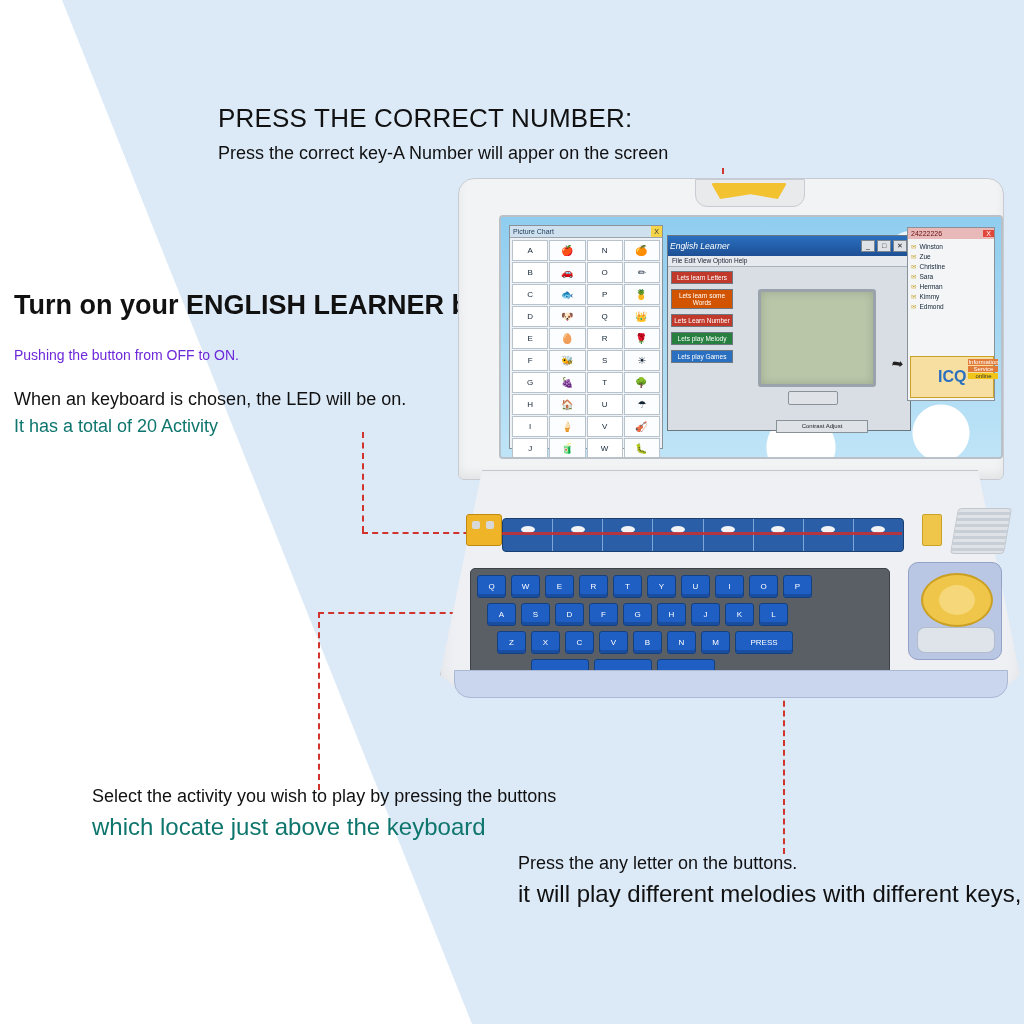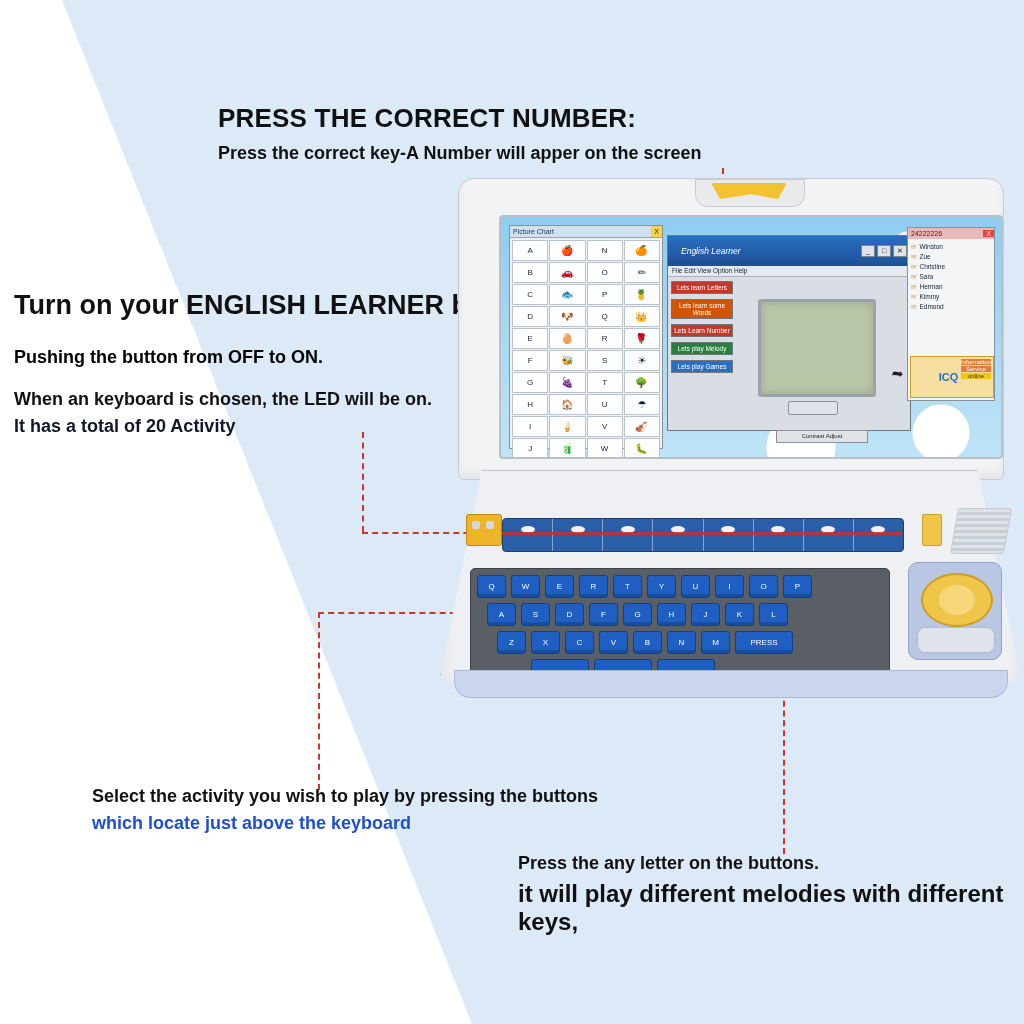--- a/index.html
+++ b/index.html
@@ -14,38 +14,38 @@
     background:#dce9f7;
     clip-path:polygon(60px 0, 1024px 0, 1024px 1024px, 470px 1024px);
     z-index:0;
   }
   .bg-wedge2{
     position:absolute;left:0;top:0;width:1024px;height:1024px;
     background:#ffffff;
     clip-path:polygon(0 0, 62px 0, 472px 1024px, 0 1024px);
     z-index:1;
   }
-  .layer{position:absolute;z-index:5;font-weight:bold;}
+  .layer{position:absolute;z-index:5;}
 
   
   .t-title1{
-    position:absolute;left:218px;top:103px;font-size:26px;font-weight:bold;
+    position:absolute;left:218px;top:103px;font-size:26px;font-weight:normal;
     color:#111;letter-spacing:.2px;
   }
   .t-sub1{
     position:absolute;left:218px;top:143px;font-size:18px;color:#111;
   }
   .t-title2{
     position:absolute;left:14px;top:290px;font-size:27px;font-weight:bold;color:#111;
   }
-  .t-l1{position:absolute;left:14px;top:347px;font-size:18px;color:#000000;}
+  .t-l1{position:absolute;left:14px;top:347px;font-size:14px;color:#6d28d9;}
   .t-l2{position:absolute;left:14px;top:389px;font-size:18px;color:#111;}
-  .t-l3{position:absolute;left:14px;top:416px;font-size:18px;color:#0f172a;}
+  .t-l3{position:absolute;left:14px;top:416px;font-size:18px;color:#0f766e;}
   .t-b1a{position:absolute;left:92px;top:786px;font-size:18px;color:#111;}
-  .t-b1b{position:absolute;left:92px;top:813px;font-size:18px;color:#1d4ed8;}
+  .t-b1b{position:absolute;left:92px;top:813px;font-size:24px;color:#0f766e;}
   .t-b2a{position:absolute;left:518px;top:853px;font-size:18px;color:#111;}
   .t-b2b{position:absolute;left:518px;top:880px;font-size:24px;color:#111;}
 
   
   .dash-h{position:absolute;border-top:2px dashed #d0342c;height:0;}
   .dash-v{position:absolute;border-left:2px dashed #d0342c;width:0;}
 
   .dot-marker{
     position:absolute;width:13px;height:13px;border-radius:50%;
     border:2.5px solid #d0342c;background:transparent;
@@ -99,22 +99,22 @@
     display:flex;align-items:center;justify-content:center;font-size:8px;color:#123;
   }
   .cg-cell.pic{font-size:10px;background:#fbfdff;}
 
   
   .win-app{
     position:absolute;left:166px;top:18px;width:242px;height:194px;
     background:#d9dee4;border:1px solid #6d7video;border:1px solid #6d777f;
   }
   .win-app .tbar{
-    height:30px;background:linear-gradient(#2a6fc0,#1d4f94);color:#fff;
-    font-size:8.5px;line-height:14px;padding-left:13px;display:flex;justify-content:space-between;align-items:center;
+    height:20px;background:linear-gradient(#2a6fc0,#1d4f94);color:#fff;
+    font-size:8.5px;line-height:14px;padding-left:2px;display:flex;justify-content:space-between;align-items:center;
     font-style:italic;
   }
   .win-app .tbtns{display:flex;gap:2px;padding-right:3px;}
   .win-app .tbtns span{
     width:12px;height:10px;background:#dfe3e8;border:1px solid #7d868e;color:#222;
     font-size:7px;line-height:9px;text-align:center;font-style:normal;
   }
   .menubar{height:10px;background:#e6eaef;border-bottom:1px solid #aab2b9;font-size:6.5px;line-height:10px;padding-left:4px;color:#223;}
   .app-body{display:flex;height:168px;}
   .app-left{width:62px;padding:4px 3px;display:flex;flex-direction:column;gap:5px;}
@@ -148,21 +148,21 @@
     height:11px;background:#e9b8b8;display:flex;justify-content:space-between;align-items:center;
     font-size:7px;padding-left:3px;color:#611;
   }
   .win-contacts .tbar .x{width:11px;text-align:center;background:#e2453a;color:#fff;}
   .clist{padding:3px;font-size:6.5px;color:#123;line-height:10px;}
   .clist div:before{content:"\2709";margin-right:3px;color:#c9a227;}
   .icq{
     position:absolute;left:2px;bottom:2px;width:82px;height:40px;
     background:#f6dfa0;border:1px solid #c9a227;display:flex;
   }
-  .icq .logo{width:30px;font-size:11px;font-weight:bold;color:#2a6fc0;display:flex;align-items:center;justify-content:center;padding-left:27px;}
+  .icq .logo{width:30px;font-size:16px;font-weight:bold;color:#2a6fc0;display:flex;align-items:center;justify-content:center;padding-left:27px;}
   .icq .rows{flex:1;display:flex;flex-direction:column;gap:1px;padding:2px;}
   .icq .rows span{font-size:6px;color:#fff;background:#e07b39;text-align:center;}
   .icq .rows span.on{background:#f0c419;color:#333;}
 
   
   .base{
     position:absolute;left:0px;top:300px;width:580px;height:230px;
     background:#eef0f3;border:1px solid #c3c8ce;
     border-radius:10px 10px 18px 18px;
     clip-path:polygon(42px 0, 538px 0, 580px 205px, 560px 222px, 20px 222px, 0 205px);

